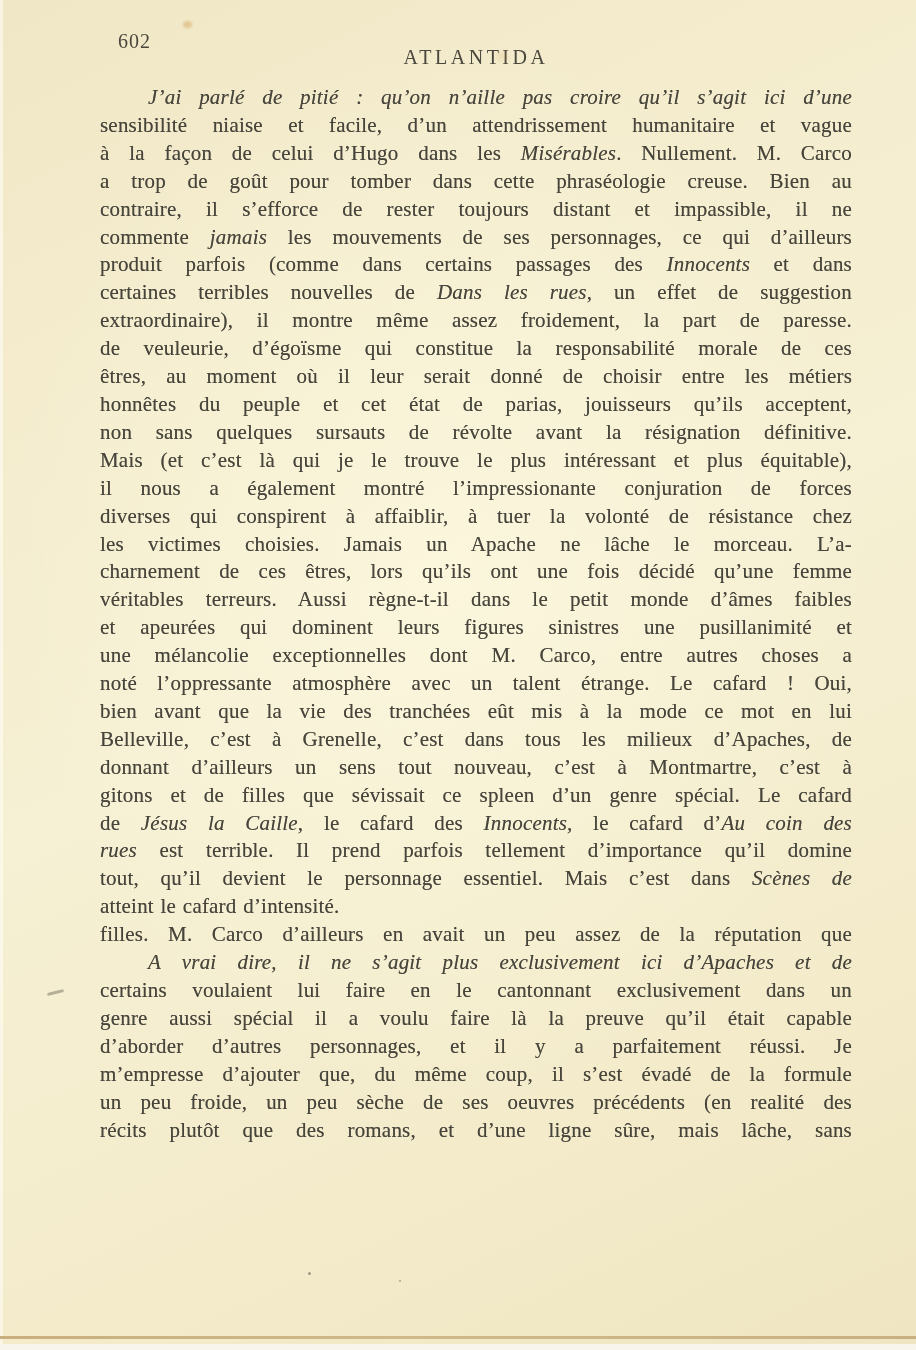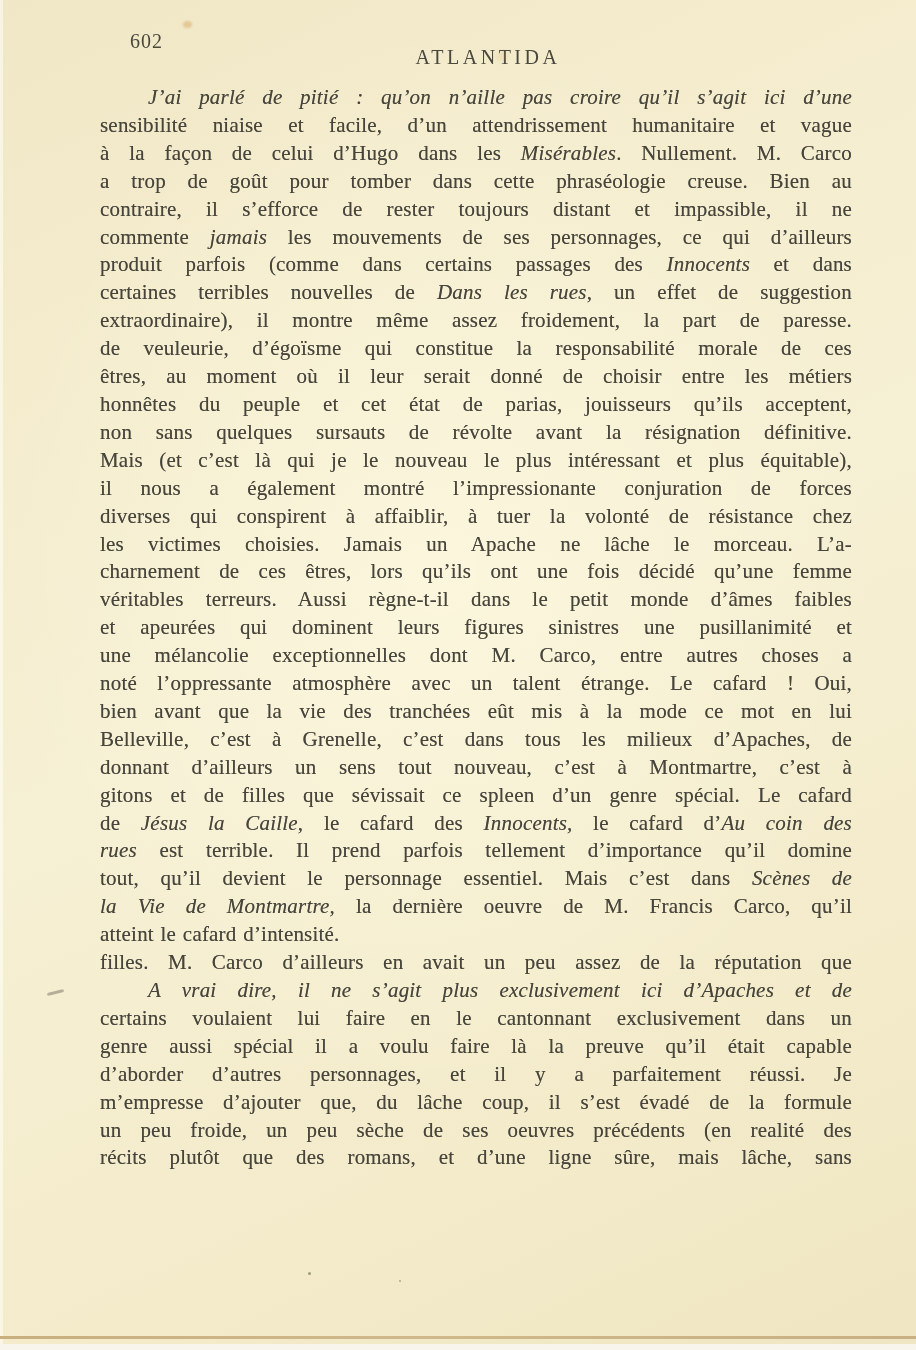--- a/index.html
+++ b/index.html
@@ -12,21 +12,21 @@
   .page{
     position:relative;
     width:916px;height:1350px;
     background:
       radial-gradient(ellipse 620px 780px at 48% 42%, rgba(255,252,228,0.55), rgba(255,252,228,0) 70%),
       linear-gradient(155deg,#f0e7c6 0%,#f4eccd 22%,#f6f0d4 48%,#f3ebca 78%,#efe5c2 100%);
     color:#46443b;
     overflow:hidden;
   }
   
-  .running-head{position:absolute;top:28px;left:112px;width:752px;height:30px;}
+  .running-head{position:absolute;top:28px;left:100px;width:752px;height:30px;}
   .page-number{
     position:absolute;left:18px;top:2px;
     font-size:20px;letter-spacing:1px;color:#4a473d;
   }
   .head-title{
     position:absolute;left:0;right:0;top:0;text-align:center;
     font-size:20px;letter-spacing:3.5px;color:#4a473d;margin-top:18px;
   }
   
   .body-text{
@@ -81,44 +81,43 @@
       <div class="line">a trop de goût pour tomber dans cette phraséologie creuse. Bien au</div>
       <div class="line">contraire, il s’efforce de rester toujours distant et impassible, il ne</div>
       <div class="line">commente <i>jamais</i> les mouvements de ses personnages, ce qui d’ailleurs</div>
       <div class="line">produit parfois (comme dans certains passages des <i>Innocents</i> et dans</div>
       <div class="line">certaines terribles nouvelles de <i>Dans les rues</i>, un effet de suggestion</div>
       <div class="line">extraordinaire), il montre même assez froidement, la part de paresse.</div>
       <div class="line">de veuleurie, d’égoïsme qui constitue la responsabilité morale de ces</div>
       <div class="line">êtres, au moment où il leur serait donné de choisir entre les métiers</div>
       <div class="line">honnêtes du peuple et cet état de parias, jouisseurs qu’ils acceptent,</div>
       <div class="line">non sans quelques sursauts de révolte avant la résignation définitive.</div>
-      <div class="line">Mais (et c’est là qui je le nouveau le plus intéressant et plus équitable),</div>
+      <div class="line">Mais (et c’est là qui je le trouve le plus intéressant et plus équitable),</div>
       <div class="line">il nous a également montré l’impressionante conjuration de forces</div>
       <div class="line">diverses qui conspirent à affaiblir, à tuer la volonté de résistance chez</div>
       <div class="line">les victimes choisies. Jamais un Apache ne lâche le morceau. L’a-</div>
       <div class="line">charnement de ces êtres, lors qu’ils ont une fois décidé qu’une femme</div>
       <div class="line">véritables terreurs. Aussi règne-t-il dans le petit monde d’âmes faibles</div>
       <div class="line">et apeurées qui dominent leurs figures sinistres une pusillanimité et</div>
       <div class="line">une mélancolie exceptionnelles dont M. Carco, entre autres choses a</div>
       <div class="line">noté l’oppressante atmosphère avec un talent étrange. Le cafard ! Oui,</div>
       <div class="line">bien avant que la vie des tranchées eût mis à la mode ce mot en lui</div>
       <div class="line">Belleville, c’est à Grenelle, c’est dans tous les milieux d’Apaches, de</div>
       <div class="line">donnant d’ailleurs un sens tout nouveau, c’est à Montmartre, c’est à</div>
       <div class="line">gitons et de filles que sévissait ce spleen d’un genre spécial. Le cafard</div>
       <div class="line">de <i>Jésus la Caille</i>, le cafard des <i>Innocents,</i> le cafard d’<i>Au coin des</i></div>
       <div class="line"><i>rues</i> est terrible. Il prend parfois tellement d’importance qu’il domine</div>
       <div class="line">tout, qu’il devient le personnage essentiel. Mais c’est dans <i>Scènes de</i></div>
-      <div class="line"><i>la Vie de Montmartre,</i> la dernière oeuvre de M. Francis Carco, qu’il</div>
       <div class="line lastline">atteint le cafard d’intensité.</div>
       <div class="line">filles. M. Carco d’ailleurs en avait un peu assez de la réputation que</div>
       <div class="line indent">A vrai dire, il ne s’agit plus exclusivement ici d’Apaches et de</div>
       <div class="line">certains voulaient lui faire en le cantonnant exclusivement dans un</div>
       <div class="line">genre aussi spécial il a voulu faire là la preuve qu’il était capable</div>
       <div class="line">d’aborder d’autres personnages, et il y a parfaitement réussi. Je</div>
-      <div class="line">m’empresse d’ajouter que, du lâche coup, il s’est évadé de la formule</div>
+      <div class="line">m’empresse d’ajouter que, du même coup, il s’est évadé de la formule</div>
       <div class="line">un peu froide, un peu sèche de ses oeuvres précédents (en realité des</div>
       <div class="line">récits plutôt que des romans, et d’une ligne sûre, mais lâche, sans</div>
     </div>
 
   <div class="stain-a"></div>
   <div class="stain-b"></div>
   <div class="margin-mark"></div>
   <div class="speck-1"></div>
   <div class="speck-2"></div>
 

